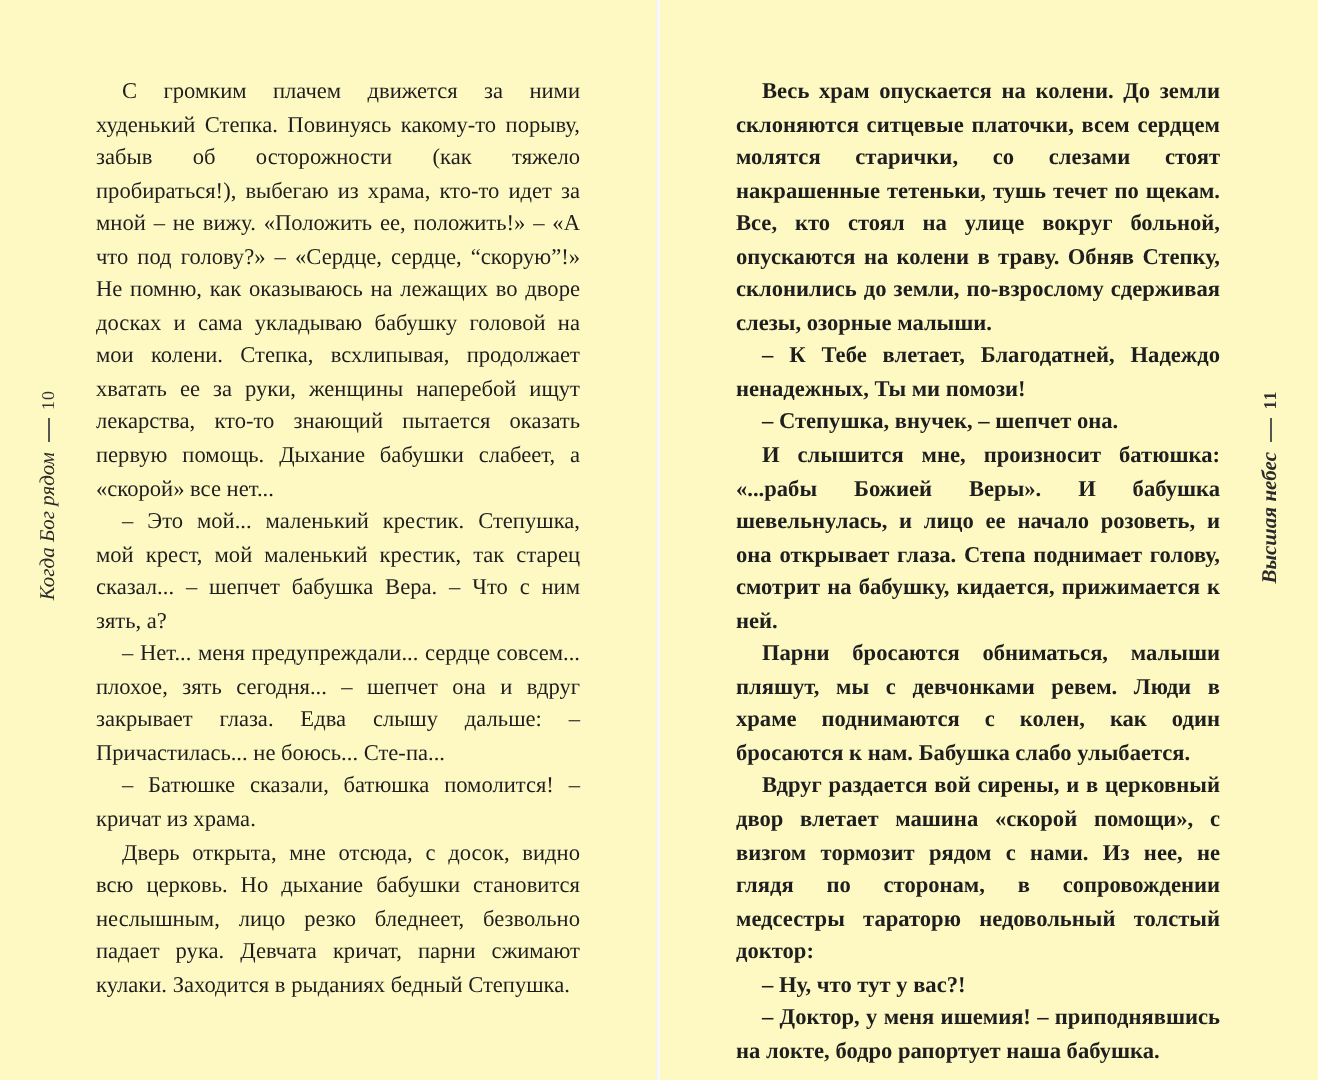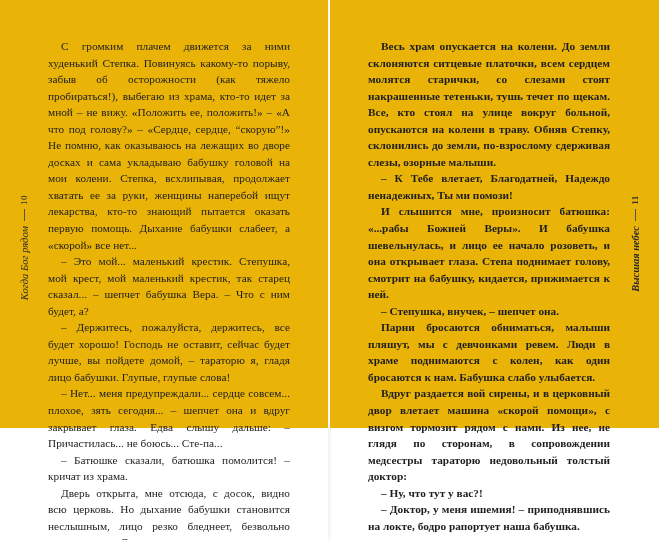--- a/index.html
+++ b/index.html
@@ -4,21 +4,21 @@
 <style>
   html, body { margin: 0; padding: 0; }
   body {
     width: 659px; height: 540px; overflow: hidden;
     background: #ffffff;
     position: relative;
     font-family: "DejaVu Serif", "Liberation Serif", serif;
     color: #1e1e1e;
   }
   .spread { position: absolute; inset: 0; }
-  .page { position: absolute; top: 0; height: 428px; width: 329px; background: #eab308; }
+  .page { position: absolute; top: 0; height: 540px; width: 329px; background: #fef9c3; }
   .page.left { left: 0; }
   .page.right { left: 330px; font-weight: bold; }
   .gutter { position: absolute; left: 328px; top: 0; width: 3px; height: 540px;
     background: linear-gradient(to right, #f2f2f2, #fafafa, #f2f2f2); }
   .text-block {
     position: absolute; top: 38px; width: 242px;
     font-family: "Liberation Serif", serif;
     font-size: 11.3px; line-height: 16.55px;
     text-align: justify; hyphens: manual;
   }
@@ -46,37 +46,36 @@
 <div class="spread">
 
   <div class="page left">
     <div class="running">
       <span class="folio">10</span>
       <span class="rule"></span>
       <span class="runhead">Когда Бог рядом</span>
     </div>
     <div class="text-block">
       <p>С громким плачем движется за ними худенький Степка. Повинуясь какому-то порыву, забыв об осторожности (как тяжело пробираться!), выбегаю из храма, кто-то идет за мной – не вижу. «Положить ее, положить!» – «А что под голову?» – «Сердце, сердце, “скорую”!» Не помню, как оказываюсь на лежащих во дворе досках и сама укладываю бабушку головой на мои колени. Степка, всхлипывая, продолжает хватать ее за руки, женщины наперебой ищут лекарства, кто-то знающий пытается оказать первую помощь. Дыхание бабушки слабеет, а «скорой» все нет...</p>
-      <p>– Это мой... маленький крестик. Степушка, мой крест, мой маленький крестик, так старец сказал... – шепчет бабушка Вера. – Что с ним будет, а?</p>
-      <p>– Держитесь, пожалуйста, держитесь, все будет хорошо! Господь не оставит, сейчас будет лучше, вы пойдете домой, – тараторю я, гладя лицо бабушки. Глупые, глупые слова!</p>
+      <p>– Это мой... маленький крестик. Степушка, мой крест, мой маленький крестик, так старец сказал... – шепчет бабушка Вера. – Что с ним зять, а?</p>
       <p>– Нет... меня предупреждали... сердце совсем... плохое, зять сегодня... – шепчет она и вдруг закрывает глаза. Едва слышу дальше: – Причастилась... не боюсь... Сте-па...</p>
       <p>– Батюшке сказали, батюшка помолится! – кричат из храма.</p>
       <p>Дверь открыта, мне отсюда, с досок, видно всю церковь. Но дыхание бабушки становится неслышным, лицо резко бледнеет, безвольно падает рука. Девчата кричат, парни сжимают кулаки. Заходится в рыданиях бедный Степушка.</p>
 
     </div>
   </div>
 
   <div class="gutter"></div>
 
   <div class="page right">
     <div class="text-block">
       <p>Весь храм опускается на колени. До земли склоняются ситцевые платочки, всем сердцем молятся старички, со слезами стоят накрашенные тетеньки, тушь течет по щекам. Все, кто стоял на улице вокруг больной, опускаются на колени в траву. Обняв Степку, склонились до земли, по-взрослому сдерживая слезы, озорные малыши.</p>
       <p>– К Тебе влетает, Благодатней, Надеждо ненадежных, Ты ми помози!</p>
+      <p>– Степушка, внучек, – шепчет она.</p>
       <p>И слышится мне, произносит батюшка: «...рабы Божией Веры». И бабушка шевельнулась, и лицо ее начало розоветь, и она открывает глаза. Степа поднимает голову, смотрит на бабушку, кидается, прижимается к ней.</p>
-      <p>– Степушка, внучек, – шепчет она.</p>
       <p>Парни бросаются обниматься, малыши пляшут, мы с девчонками ревем. Люди в храме поднимаются с колен, как один бросаются к нам. Бабушка слабо улыбается.</p>
       <p>Вдруг раздается вой сирены, и в церковный двор влетает машина «скорой помощи», с визгом тормозит рядом с нами. Из нее, не глядя по сторонам, в сопровождении медсестры тараторю недовольный толстый доктор:</p>
       <p>– Ну, что тут у вас?!</p>
       <p>– Доктор, у меня ишемия! – приподнявшись на локте, бодро рапортует наша бабушка.</p>
 
     </div>
     <div class="running">
       <span class="folio">11</span>
       <span class="rule"></span>
       <span class="runhead">Высшая небес</span>

